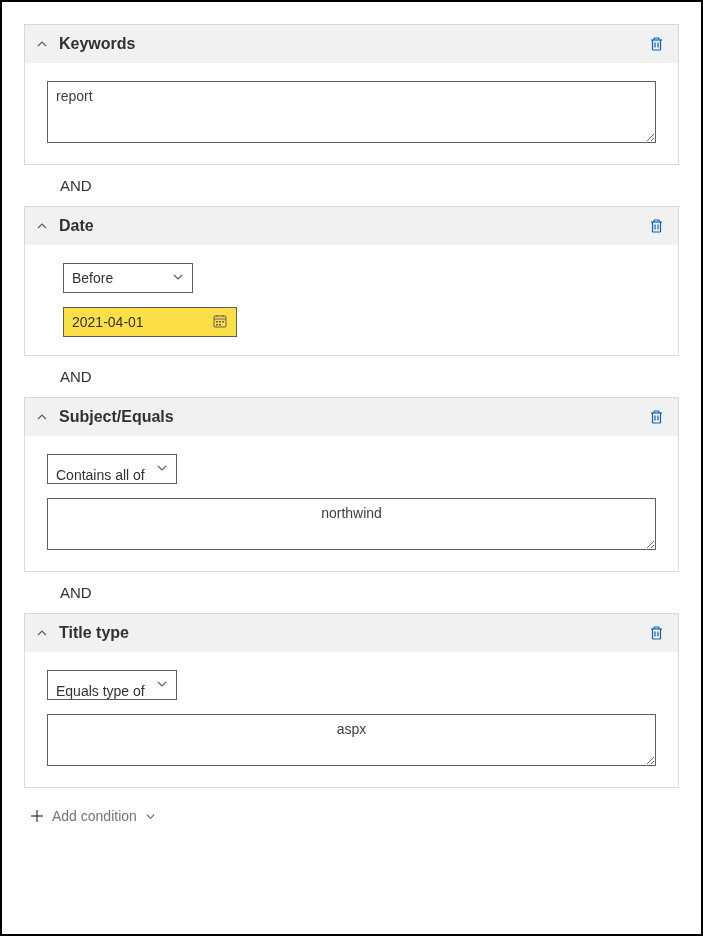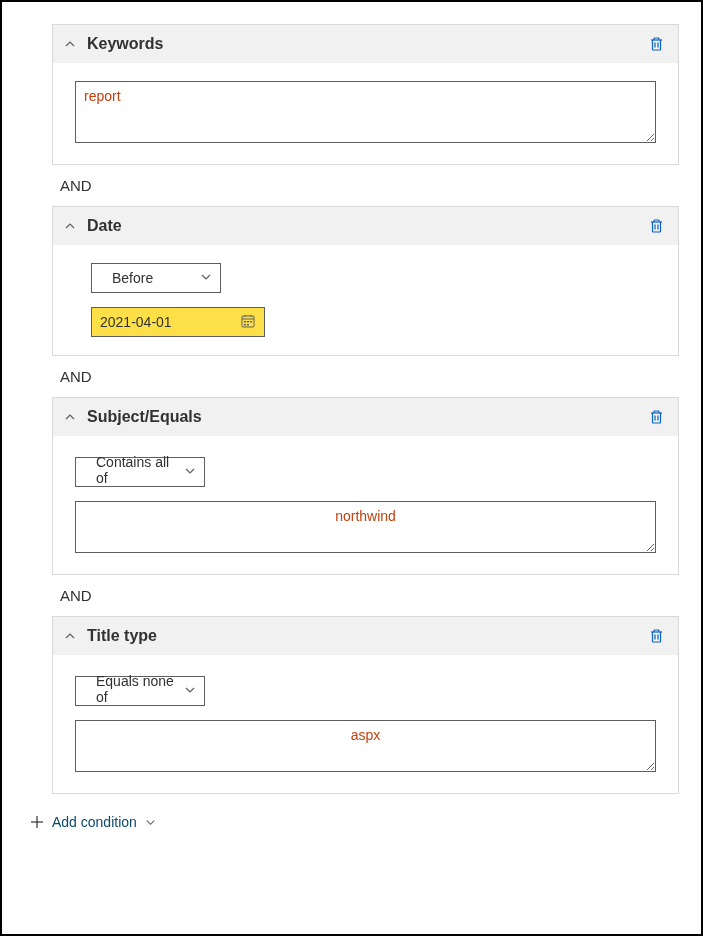--- a/index.html
+++ b/index.html
@@ -13,21 +13,20 @@
   .frame {
     width: 703px;
     height: 936px;
     border: 2px solid #000;
     padding: 22px 22px 22px 22px;
   }
   .card {
     border: 1px solid #d9d9d9;
     margin-bottom: 0;
     background: #fff;
-    margin-left: 28px;
   }
   .card-header {
     background: #f1f1f1;
     display: flex;
     align-items: center;
     padding: 10px 14px 10px 10px;
   }
   .chev {
     width: 14px;
     height: 14px;
@@ -55,21 +54,21 @@
     padding: 18px 22px 18px 22px;
   }
   .textarea {
     width: 100%;
     border: 1px solid #605e5c;
     font-family: inherit;
     font-size: 14px;
     padding: 6px 8px;
     resize: vertical;
     background: #fff;
-    color: #c2410c;
+    color: #404040;
   }
   .textarea.lg { height: 62px; }
   .textarea.md { height: 52px; text-align: center; }
   .checkbox-row {
     display: flex;
     align-items: center;
     margin-top: 16px;
     gap: 8px;
   }
   .checkbox {
@@ -84,21 +83,21 @@
     font-size: 15px;
     padding: 12px 0 12px 36px;
   }
   .select {
     position: relative;
     border: 1px solid #605e5c;
     height: 30px;
     width: 130px;
     display: inline-flex;
     align-items: center;
-    padding: 0 28px 0 20px;
+    padding: 0 28px 0 8px;
     font-size: 14px;
     background: #fff;
     cursor: pointer;
   }
   .select .chev-down {
     position: absolute;
     right: 8px;
     top: 50%;
     transform: translateY(-50%);
   }
@@ -122,21 +121,21 @@
     width: 18px;
     height: 18px;
   }
   .mb14 { margin-bottom: 14px; align-items: flex-end; }
   .add-row {
     display: flex;
     align-items: center;
     gap: 8px;
     padding: 20px 0 0 6px;
     cursor: pointer;
-    color: #0c4a6e;
+    color: #737373;
     font-size: 14px;
   }
   .plus {
     width: 14px; height: 14px;
     display: inline-flex; align-items: center; justify-content: center;
   }
   .plus svg { stroke: #323130; }
   .chev-sm {
     width: 12px; height: 12px;
     display: inline-flex; align-items: center; justify-content: center;
@@ -267,21 +266,21 @@
             <path d="M2 4 H13"></path>
             <path d="M5 4 V2.5 A0.5 0.5 0 0 1 5.5 2 H9.5 A0.5 0.5 0 0 1 10 2.5 V4"></path>
             <path d="M3.5 4 V13.5 A0.5 0.5 0 0 0 4 14 H11 A0.5 0.5 0 0 0 11.5 13.5 V4"></path>
             <path d="M6 6.5 V11.5"></path>
             <path d="M9 6.5 V11.5"></path>
           </svg>
       </span>
     </div>
     <div class="card-body">
       <div class="select mb14">
-        <span>Equals none of</span>
+        <span>Equals type of</span>
         <span class="chev-down">
           <svg width="12" height="12" viewBox="0 0 12 12" fill="none" stroke="#605e5c" stroke-width="1.2">
               <path d="M2 4 L6 8 L10 4"></path>
             </svg>
         </span>
       </div>
       <textarea class="textarea md" style="">aspx</textarea>
     </div>
   </div>
 

